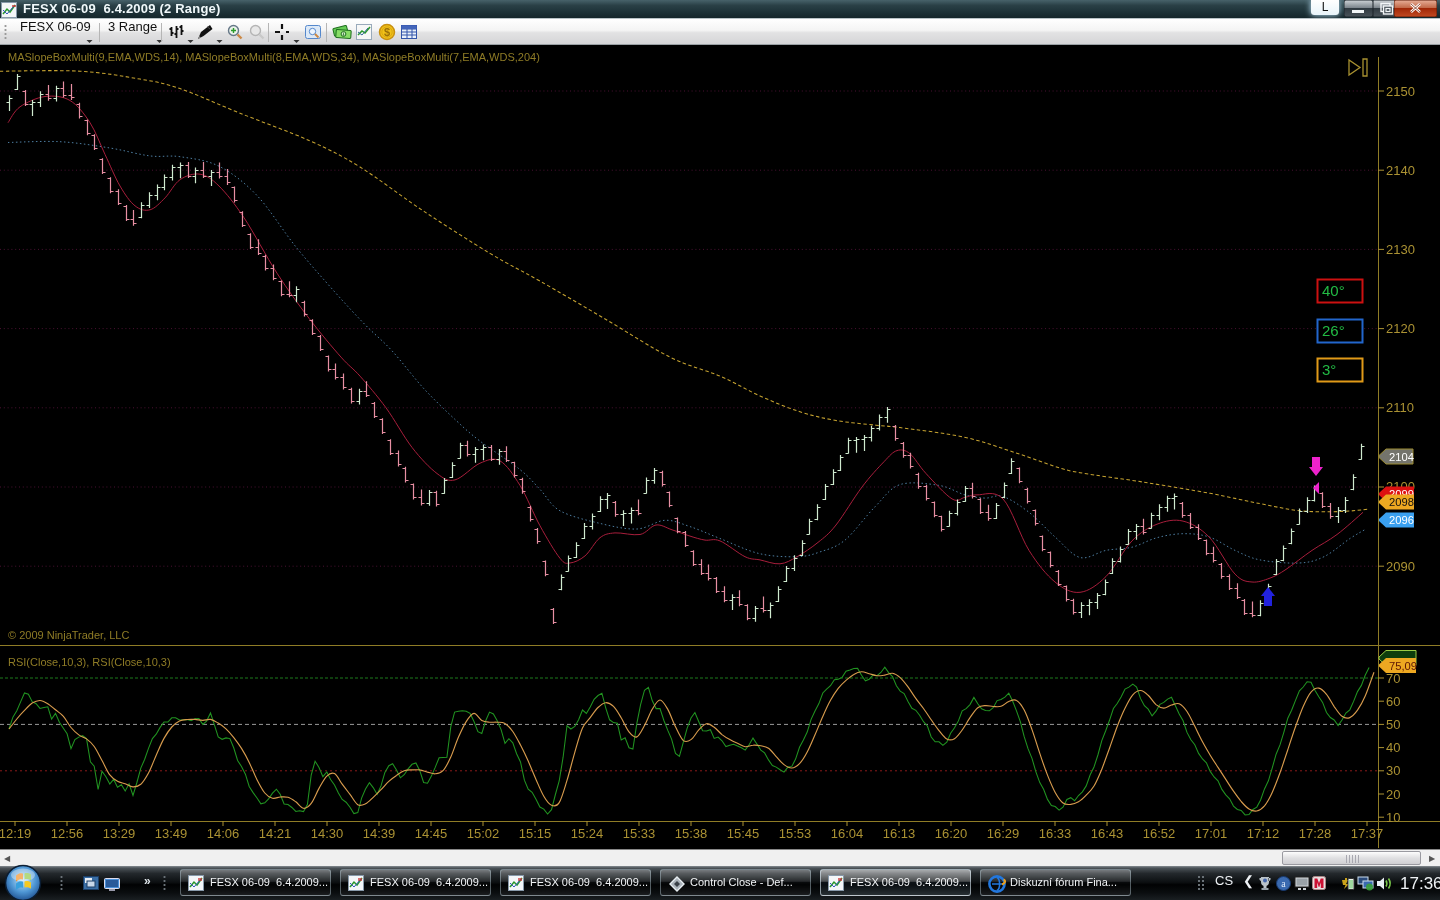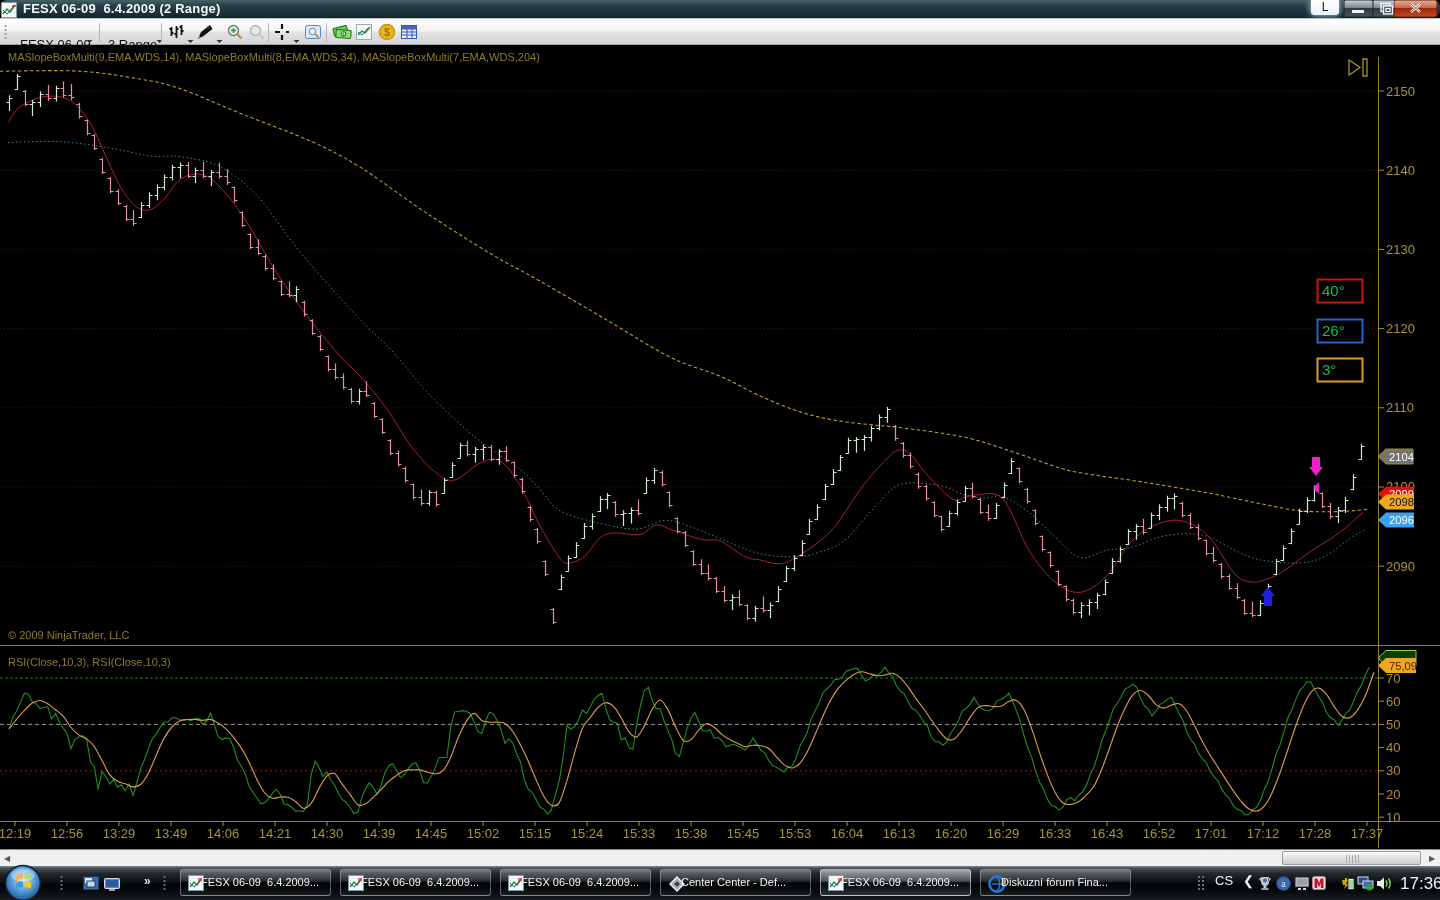--- a/index.html
+++ b/index.html
@@ -1,46 +1,46 @@
 <!DOCTYPE html>
 <html><head><meta charset="utf-8"><style>
 *{margin:0;padding:0;box-sizing:border-box}
 html,body{width:1440px;height:900px;overflow:hidden;background:#000;
 font-family:"Liberation Sans",sans-serif;}
 #screen{position:relative;width:1440px;height:900px}
 #titlebar{position:absolute;left:0;top:0;width:1440px;height:18px;
-background:linear-gradient(180deg,#47626a 0%,#2a4046 30%,#1c3137 70%,#14262b 100%);border-radius:7px;}
+background:linear-gradient(180deg,#47626a 0%,#2a4046 30%,#1c3137 70%,#14262b 100%);}
 #titlebar .ticon{position:absolute;left:1px;top:2px}
 #titlebar .ttext{position:absolute;left:23px;top:1px;font-size:13px;font-weight:bold;
 color:#f0f8fa;letter-spacing:0.2px}
 .wbtn{position:absolute;top:0}
 #toolbar{position:absolute;left:0;top:18px;width:1440px;height:27px;
 background:linear-gradient(180deg,#ffffff 0%,#f4f4f4 45%,#e2e2e3 55%,#d5d5d7 100%);
 border-top:1px solid #b9c4c8;border-bottom:1px solid #9aa0a4;}
 #toolbar .grip{position:absolute;left:4px;top:5px;width:3px;height:16px;
 background-image:radial-gradient(circle,#9a9a9a 1px,transparent 1.2px);background-size:3px 4px}
-.tbtext{position:absolute;top:18px;font-size:13px;color:#111}
+.tbtext{position:absolute;top:0;font-size:13px;color:#111}
 .tbicon{position:absolute;top:4px}
 .sep{position:absolute;top:4px;width:1px;height:19px;background:#b5b5b5}
 #chartbg{position:absolute;left:0;top:45px;width:1440px;height:804px;background:#000}
 #chart{position:absolute;left:0;top:45px}
 #scrollrow{position:absolute;left:0;top:849px;width:1440px;height:17px;
 background:#f0f0f0;border-top:1px solid #888}
 #thumb{position:absolute;left:1282px;top:1px;width:139px;height:14px;
 background:linear-gradient(180deg,#fdfdfd,#e0e0e2 50%,#cfcfd2);border:1px solid #9a9aa0;border-radius:2px}
 #thumb:after{content:"";position:absolute;left:63px;top:3px;width:13px;height:8px;
 background-image:repeating-linear-gradient(90deg,#a8a8b0 0 1px,transparent 1px 3px)}
 .sarrow{position:absolute;top:4px;font-size:8px;color:#555}
 #taskbar{position:absolute;left:0;top:866px;width:1440px;height:34px;
 background:linear-gradient(180deg,#868d92 0%,#4b5257 6%,#23282c 22%,#0c0f11 48%,#010203 55%,#0a0d0f 78%,#1a1f22 100%);}
 .tbbtn{position:absolute;top:3px;height:27px;border:1px solid rgba(180,200,210,0.45);border-radius:3px;
 background:linear-gradient(180deg,rgba(255,255,255,0.30) 0%,rgba(255,255,255,0.10) 45%,rgba(0,0,0,0.25) 50%,rgba(255,255,255,0.05) 100%);
 color:#f2f4f6;font-size:11px;line-height:25px;white-space:nowrap;overflow:hidden}
 .tbbtn .bicon{position:absolute;left:7px;top:5px}
-.tbbtn .btext{position:absolute;left:20px;top:0}
+.tbbtn .btext{position:absolute;left:29px;top:0}
 .trayicon{position:absolute;top:10px}
 .qlicon{position:absolute}
 </style></head>
 <body>
 <div id="screen">
   <div id="chartbg"></div>
   <svg id="chart" width="1440" height="804" viewBox="0 45 1440 804" font-family="Liberation Sans, sans-serif">
       <line x1="0" y1="566.2" x2="1378" y2="566.2" stroke="#4a1132" stroke-width="1" stroke-dasharray="1,2.8"></line>
       <line x1="0" y1="487.0" x2="1378" y2="487.0" stroke="#4a1132" stroke-width="1" stroke-dasharray="1,2.8"></line>
       <line x1="0" y1="407.8" x2="1378" y2="407.8" stroke="#4a1132" stroke-width="1" stroke-dasharray="1,2.8"></line>
@@ -353,21 +353,21 @@
             <path d="M2 8l4 4 7-8" stroke="#3355bb" stroke-width="1" fill="none"></path>
             <path d="M10 3h4v3h-4z" fill="#cc3333" opacity="0.7"></path>
           </svg></span>
         <span class="btext">FESX 06-09&nbsp; 6.4.2009...</span>
       </div>
     <div class="tbbtn" style="left:660px;width:151px">
         <span class="bicon"><svg width="18" height="18" viewBox="0 0 18 18">
             <path d="M9 2l7 7-7 7-7-7z" fill="#aab2ba" stroke="#e8eef2" stroke-width="1.4"></path>
             <path d="M9 6l3 3-3 3-3-3z" fill="#3a4148"></path>
           </svg></span>
-        <span class="btext">Center Center - Def...</span>
+        <span class="btext">Control Close - Def...</span>
       </div>
     <div class="tbbtn" style="left:820px;width:151px;background:linear-gradient(180deg,rgba(255,255,255,0.55) 0%,rgba(255,255,255,0.25) 45%,rgba(20,30,40,0.30) 50%,rgba(120,140,150,0.25) 100%);border-color:rgba(220,235,245,0.6)">
         <span class="bicon"><svg width="16" height="16" viewBox="0 0 16 16">
             <rect x="0.5" y="0.5" width="15" height="15" fill="#f4f6f8" stroke="#8899aa"></rect>
             <path d="M2 12l4-5 3 3 5-7" stroke="#2a9a2a" stroke-width="1.5" fill="none"></path>
             <path d="M2 8l4 4 7-8" stroke="#3355bb" stroke-width="1" fill="none"></path>
             <path d="M10 3h4v3h-4z" fill="#cc3333" opacity="0.7"></path>
           </svg></span>
         <span class="btext">FESX 06-09&nbsp; 6.4.2009...</span>
       </div>

